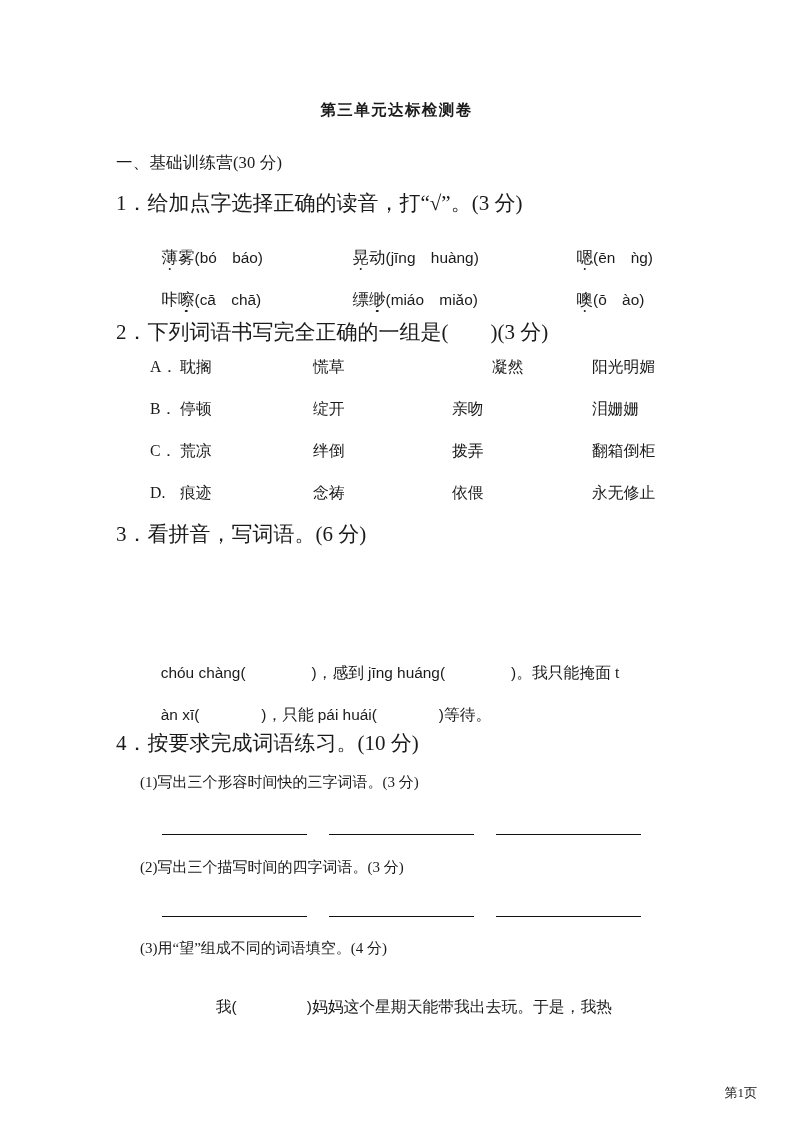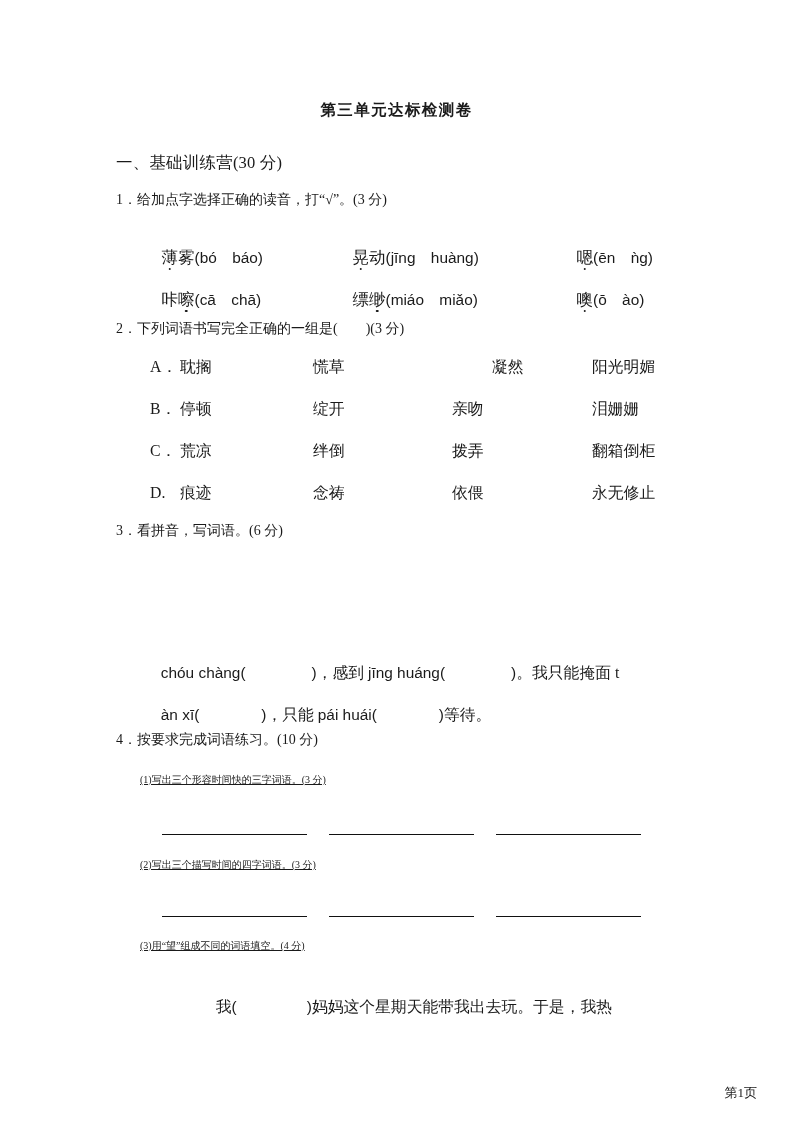--- a/index.html
+++ b/index.html
@@ -39,25 +39,24 @@
     position: absolute;
     font-size: 16.5px;
     line-height: 1.0;
     white-space: pre;
   }
   .sec-head {
     font-size: 16.5px;
     letter-spacing: 0.2px;
   }
   .q-head {
-    font-size: 14px;
+    font-size: 21px;
   }
   .sub-q {
-    font-size: 10px;
-    text-decoration: underline;
+    font-size: 15px;
   }
   .body-line {
     font-size: 15.8px;
   }
 
   
   .py {
     font-family: "Liberation Sans", "DejaVu Sans", sans-serif;
     font-size: 15.4px;
   }

